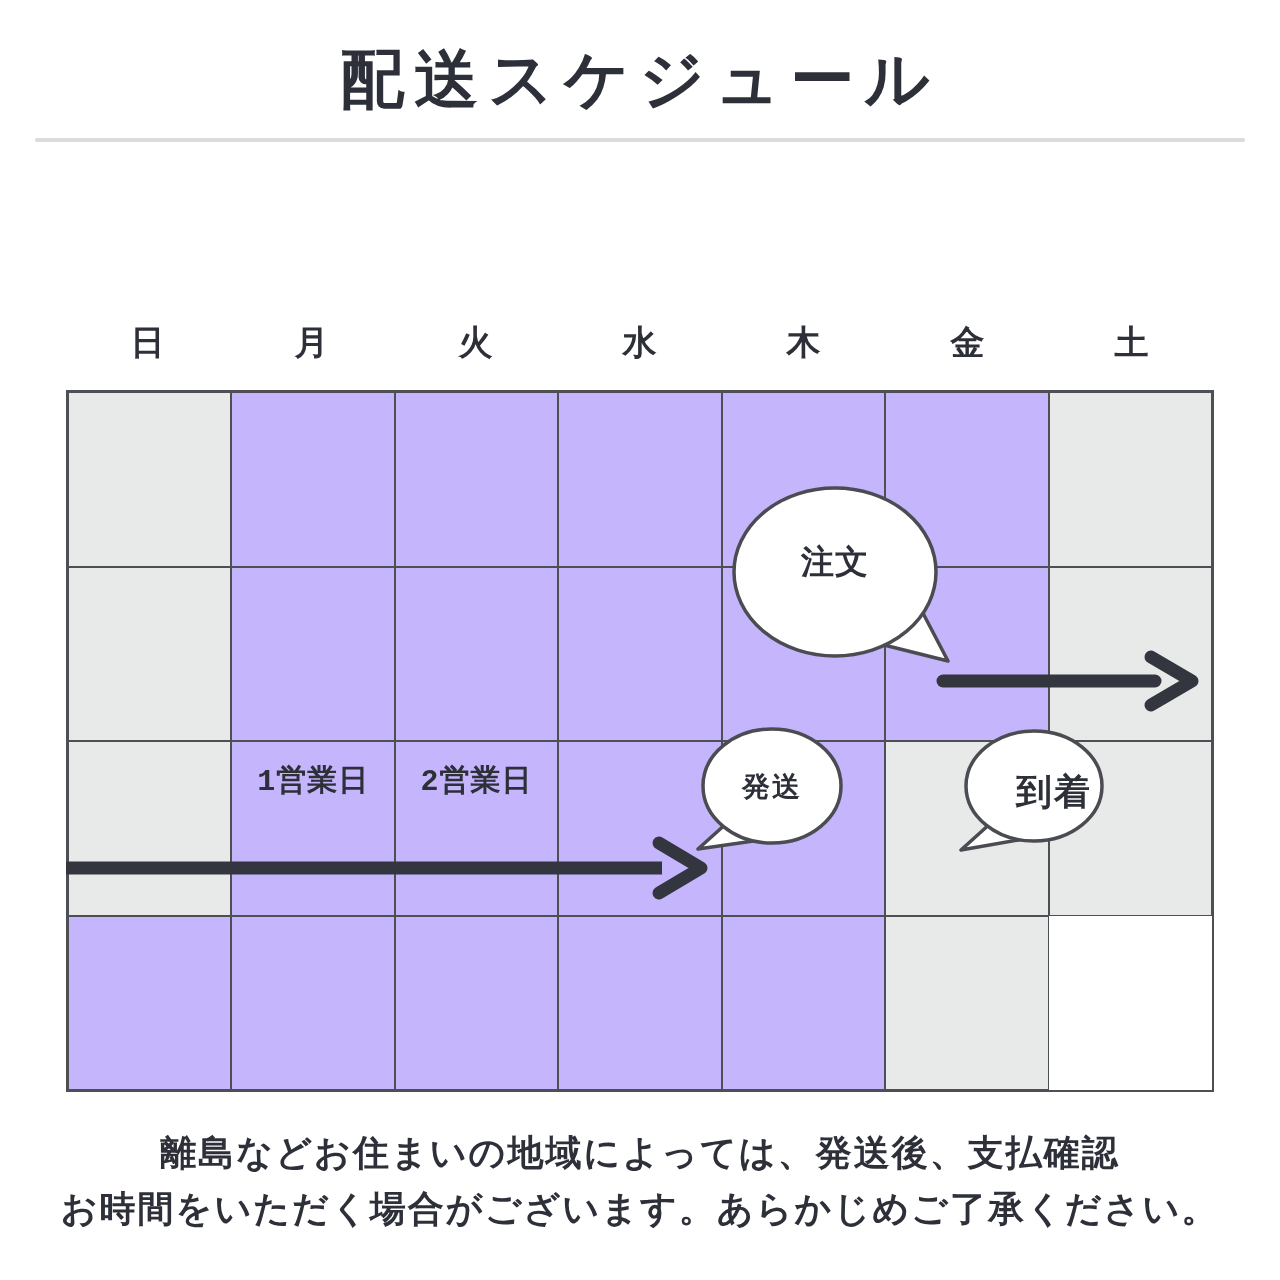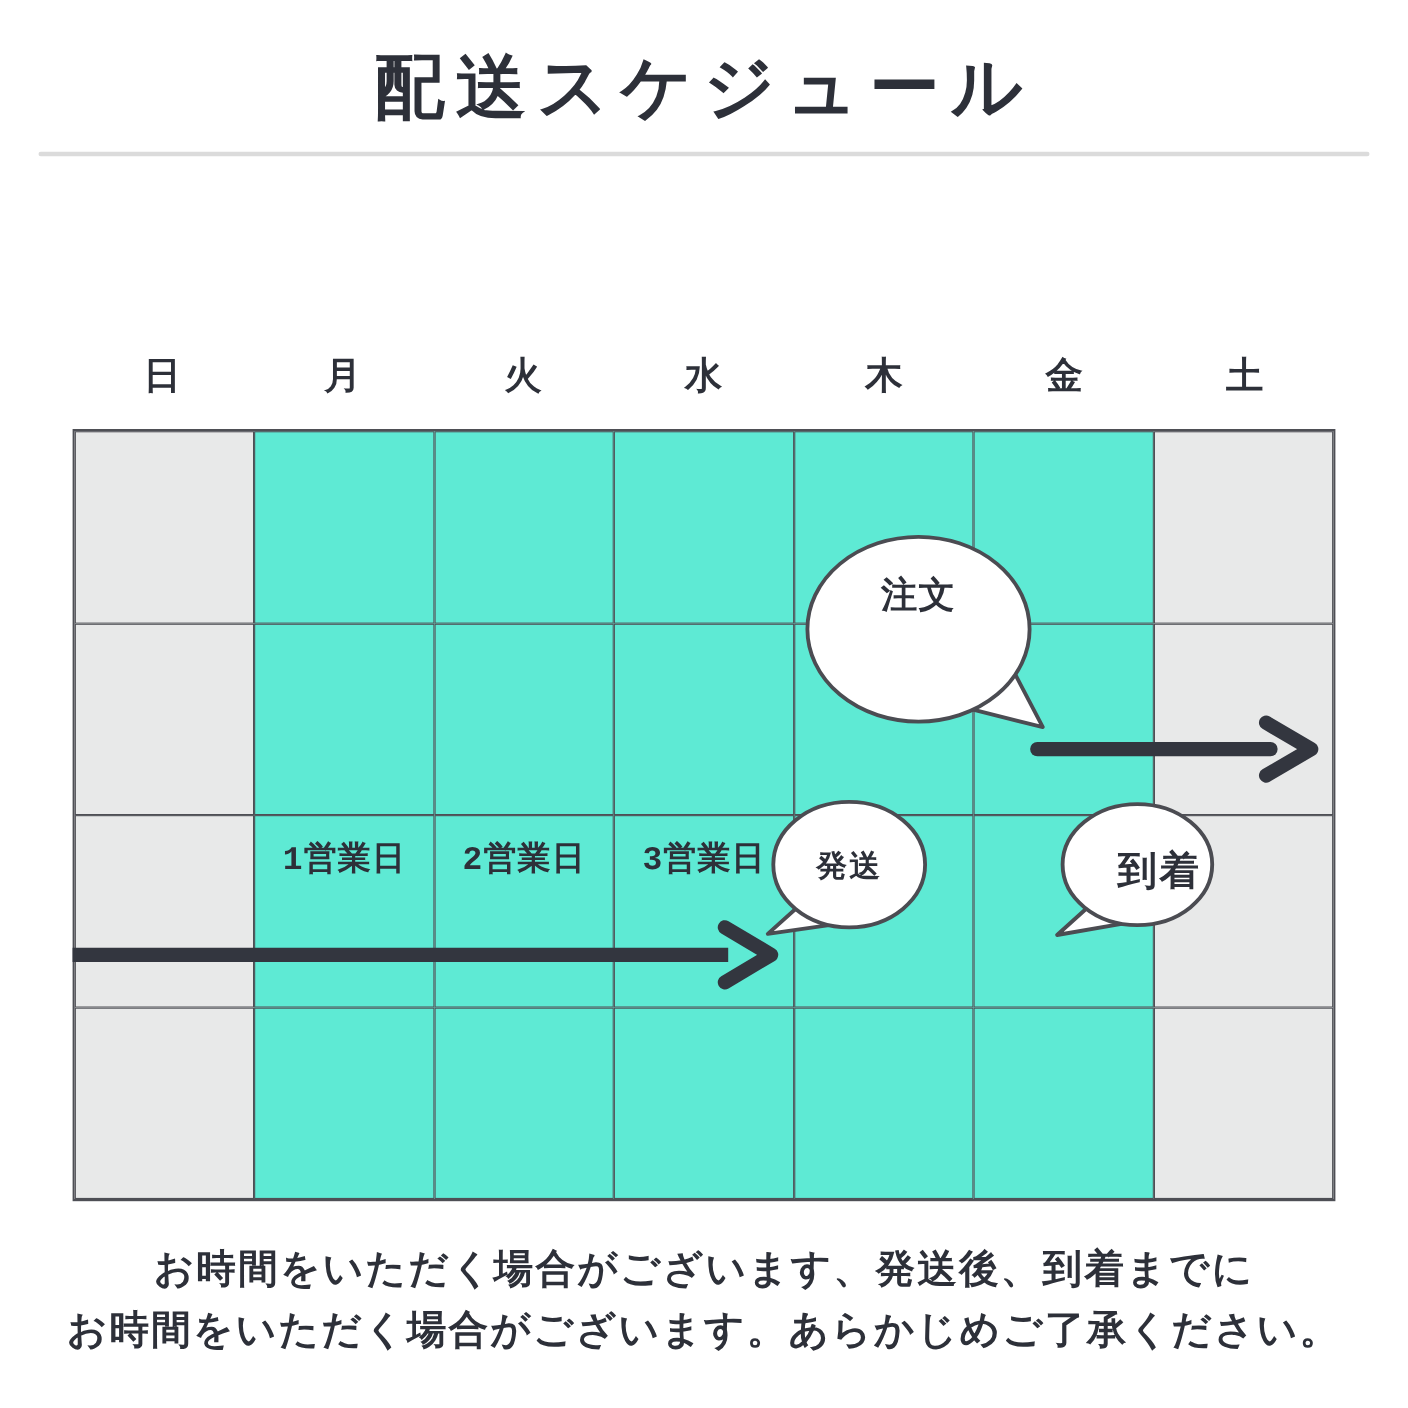--- a/index.html
+++ b/index.html
@@ -46,37 +46,37 @@
     position:absolute;top:390px;left:66px;width:1148px;height:702px;
     box-sizing:border-box;
     border:2px solid var(--border);
     display:grid;
     grid-template-columns:repeat(7,1fr);
     grid-template-rows:repeat(4,1fr);
   }
   .cell{
     box-sizing:border-box;
     border:1px solid var(--border);
-    background:#5eead4;
+    background:#c4b5fd;
   }
   .cell.shaded{background:var(--shaded);}
   .business-day-label{
     display:block;margin-top:18px;text-align:center;
     font-size:30px;font-weight:600;letter-spacing:1px;
     color:var(--text);
   }
   .overlay{
     position:absolute;top:0;left:0;width:1280px;height:1280px;
     pointer-events:none;
   }
   .bubble-text{
     position:absolute;text-align:center;
     color:var(--text);font-weight:600;
   }
-  .bubble-text.order{left:735px;top:519px;width:200px;font-size:33px;line-height:50px;letter-spacing:1px;}
+  .bubble-text.order{left:735px;top:540px;width:200px;font-size:33px;line-height:50px;letter-spacing:1px;}
   .bubble-text.ship{left:702px;top:768px;width:140px;font-size:28px;letter-spacing:2px;}
   .bubble-text.arrive{left:984px;top:768px;width:140px;font-size:36px;letter-spacing:2px;}
   .footer-note{
     position:absolute;top:1128px;left:0;width:1280px;
     text-align:center;font-size:36px;font-weight:600;letter-spacing:2px;
     line-height:56px;
   }
 </style>
 </head>
 <body>
@@ -113,23 +113,20 @@
       <div class="cell"></div>
       <div class="cell"></div>
       <div class="cell shaded"></div>
       <div class="cell shaded"></div>
       <div class="cell">
         <span class="business-day-label">1営業日</span>
       </div>
       <div class="cell">
         <span class="business-day-label">2営業日</span>
       </div>
-      <div class="cell">
-        <span class="business-day-label">3営業日</span>
-      </div>
       <div class="cell"></div>
       <div class="cell"></div>
       <div class="cell shaded"></div>
       <div class="cell shaded"></div>
       <div class="cell"></div>
       <div class="cell"></div>
       <div class="cell"></div>
       <div class="cell"></div>
       <div class="cell"></div>
       <div class="cell shaded"></div>
@@ -163,17 +160,17 @@
     </g>
   </svg>
 
   <div class="bubble-text order">
     <div>注文</div>
   </div>
   <div class="bubble-text ship">発送</div>
   <div class="bubble-text arrive">到着</div>
 
   <div class="footer-note">
-    <div>お時間をいただく場合がございます、発送後、到着までに</div>
+    <div>離島などお住まいの地域によっては、発送後、支払確認</div>
     <div>お時間をいただく場合がございます。あらかじめご了承ください。</div>
   </div>
 
 </div>
 
 </body></html>

